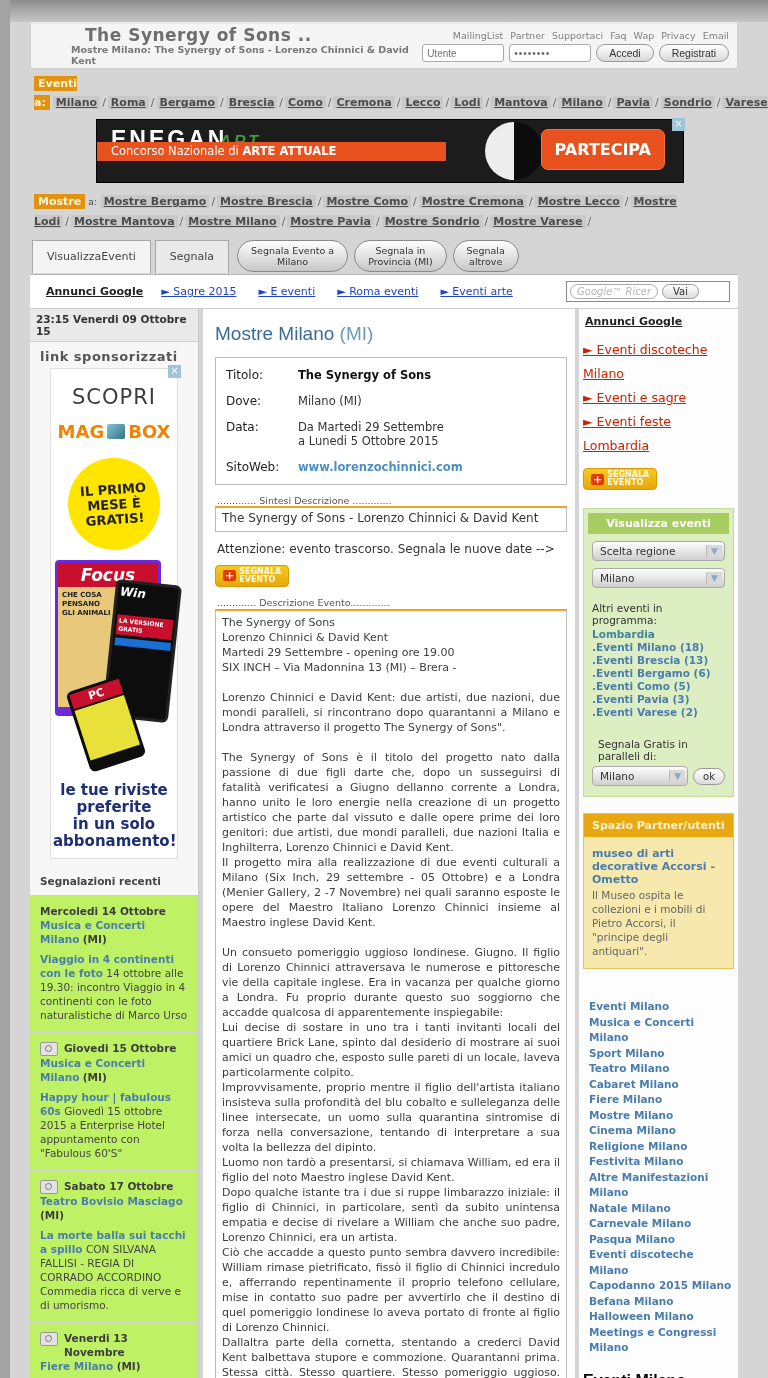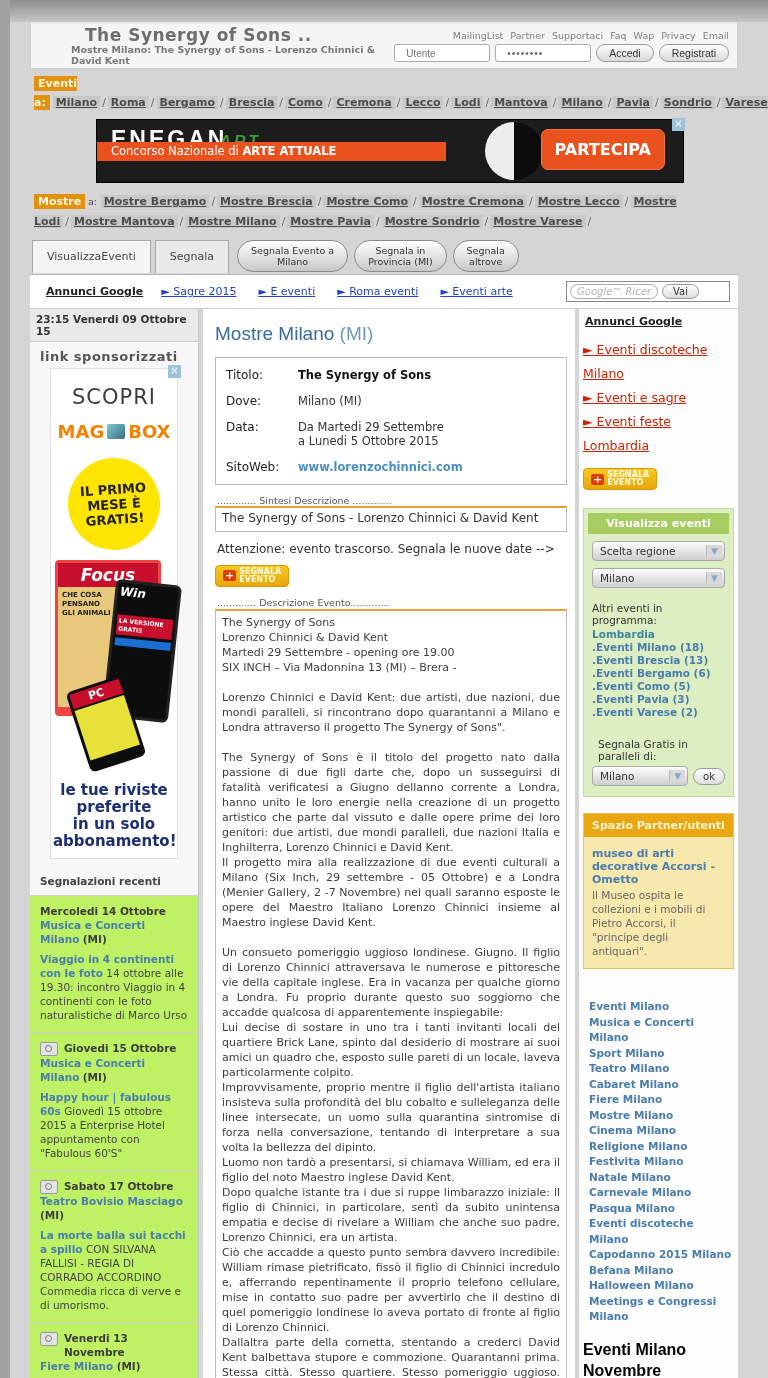--- a/index.html
+++ b/index.html
@@ -16,21 +16,21 @@
   
   .header{background:#f5f5f5;border:1px solid #cfcfcf;border-top:2px solid #e9e9e9;
     display:flex;justify-content:space-between;align-items:center;height:40px;padding:2px 8px 2px 0;}
   .header-titles{margin-left:40px;}
   .site-title{font-size:17px;font-weight:bold;color:#6e6e6e;line-height:18px;letter-spacing:.5px;margin-left:14px;}
   .site-subtitle{font-size:9.5px;font-weight:bold;color:#777;}
   .header-right{text-align:right;}
   .top-links{font-size:9.5px;color:#808080;margin-bottom:3px;}
   .top-links span{margin-left:7px;cursor:pointer;}
   .login-row{display:flex;align-items:center;gap:5px;justify-content:flex-end;}
-  .login-row input{width:72px;height:14px;font-size:10px;border:1px solid #aaa;border-radius:3px;padding:1px 11px;color:#666;}
+  .login-row input{width:72px;height:14px;font-size:10px;border:1px solid #aaa;border-radius:3px;padding:1px 4px;color:#666;}
   .pwd{letter-spacing:1px;font-size:9px;color:#333;}
   .btn-pill{font-size:10.5px;color:#333;background:linear-gradient(#fff,#d9d9d9);
     border:1px solid #9a9a9a;border-radius:10px;padding:2px 12px;cursor:pointer;}
 
   
   .navrow{padding:5px 4px;font-size:11px;font-weight:bold;color:#555;line-height:19px;}
   .nav-label{background:#e2920f;color:#fff6dd;padding:1px 4px;margin-right:3px;}
   .nav-suffix{font-size:9px;color:#444;font-weight:normal;margin-right:4px;}
   .navrow a{color:#4c4c4c;background:#c9c9c9;text-decoration:underline;padding:0 3px;cursor:pointer;}
   .navrow a::after{content:"";}
@@ -79,21 +79,21 @@
   .timestamp{background:#e9e9e9;font-size:10.5px;font-weight:bold;color:#333;padding:4px 6px;border-bottom:1px solid #d0d0d0;}
   .sponsored{font-size:13px;font-weight:bold;color:#555;letter-spacing:.5px;padding:7px 10px 4px;}
   .ad-box{position:relative;width:122px;margin:0 auto;background:#fff;border:1px solid #e0e0e0;padding:4px 2px 8px;}
   .ad-close{position:absolute;right:-4px;top:-4px;width:13px;height:13px;background:#9fc3d8;color:#fff;font-size:10px;line-height:12px;text-align:center;cursor:pointer;}
   .ad-scopri{font-size:21px;color:#3c3c3c;text-align:center;letter-spacing:1px;margin-top:12px;}
   .ad-magbox{display:flex;align-items:center;justify-content:center;gap:3px;margin-top:12px;font-size:18px;font-weight:bold;color:#f08300;}
   .ad-cube{width:18px;height:15px;background:linear-gradient(135deg,#7fc7d9,#35707f);border-radius:2px;}
   .ad-promo{width:92px;height:92px;border-radius:50%;background:#ffe500;margin:16px auto 6px;display:flex;align-items:center;justify-content:center;
     font-size:13px;font-weight:bold;color:#222;text-align:center;white-space:pre-line;line-height:15px;transform:rotate(-4deg);}
   .ad-mags{position:relative;height:212px;margin-top:6px;}
-  .mag-laptop{position:absolute;left:2px;top:4px;width:100px;height:150px;background:#ef4444;border-radius:4px;padding:3px;}
+  .mag-laptop{position:absolute;left:2px;top:4px;width:100px;height:150px;background:#6d28d9;border-radius:4px;padding:3px;}
   .mag-focus-head{background:#c8102e;color:#fff;font-weight:bold;font-style:italic;font-size:17px;text-align:center;padding:2px 0;}
   .mag-focus-body{background:#e8c87a;height:112px;font-size:7px;font-weight:bold;color:#222;padding:4px;white-space:pre-line;line-height:9px;}
   .mag-tablet{position:absolute;right:0px;top:26px;width:56px;height:128px;background:#0d0d0d;border:3px solid #222;border-radius:6px;transform:rotate(6deg);padding:2px;}
   .mag-win{color:#fff;font-weight:bold;font-size:12px;font-style:italic;}
   .mag-win-sub{background:#c8102e;color:#fff;font-size:6px;font-weight:bold;margin-top:16px;padding:2px;white-space:pre-line;line-height:8px;}
   .mag-blue{height:8px;background:#1a6fd4;margin-top:3px;}
   .mag-phone{position:absolute;left:24px;bottom:2px;width:52px;height:78px;background:#0d0d0d;border-radius:6px;transform:rotate(-18deg);padding:3px;}
   .mag-pc{background:#c8102e;color:#fff;font-weight:bold;font-size:11px;text-align:center;padding:1px 0;}
   .mag-pc-body{background:#e8e13a;height:52px;margin-top:2px;}
   .ad-tagline{font-size:15px;font-weight:bold;color:#1c2f72;text-align:center;white-space:pre-line;line-height:17px;margin-top:14px;}
@@ -459,20 +459,21 @@
       <a class="cat-link">Eventi Milano</a>
           <a class="cat-link">Musica e Concerti Milano</a>
           <a class="cat-link">Sport Milano</a>
           <a class="cat-link">Teatro Milano</a>
           <a class="cat-link">Cabaret Milano</a>
           <a class="cat-link">Fiere Milano</a>
           <a class="cat-link">Mostre Milano</a>
           <a class="cat-link">Cinema Milano</a>
           <a class="cat-link">Religione Milano</a>
           <a class="cat-link">Festivita Milano</a>
+          <a class="cat-link">Altre Manifestazioni Milano</a>
           <a class="cat-link">Natale Milano</a>
           <a class="cat-link">Carnevale Milano</a>
           <a class="cat-link">Pasqua Milano</a>
           <a class="cat-link">Eventi discoteche Milano</a>
           <a class="cat-link">Capodanno 2015 Milano</a>
           <a class="cat-link">Befana Milano</a>
           <a class="cat-link">Halloween Milano</a>
           <a class="cat-link">Meetings e Congressi Milano</a>
         </div>
 

